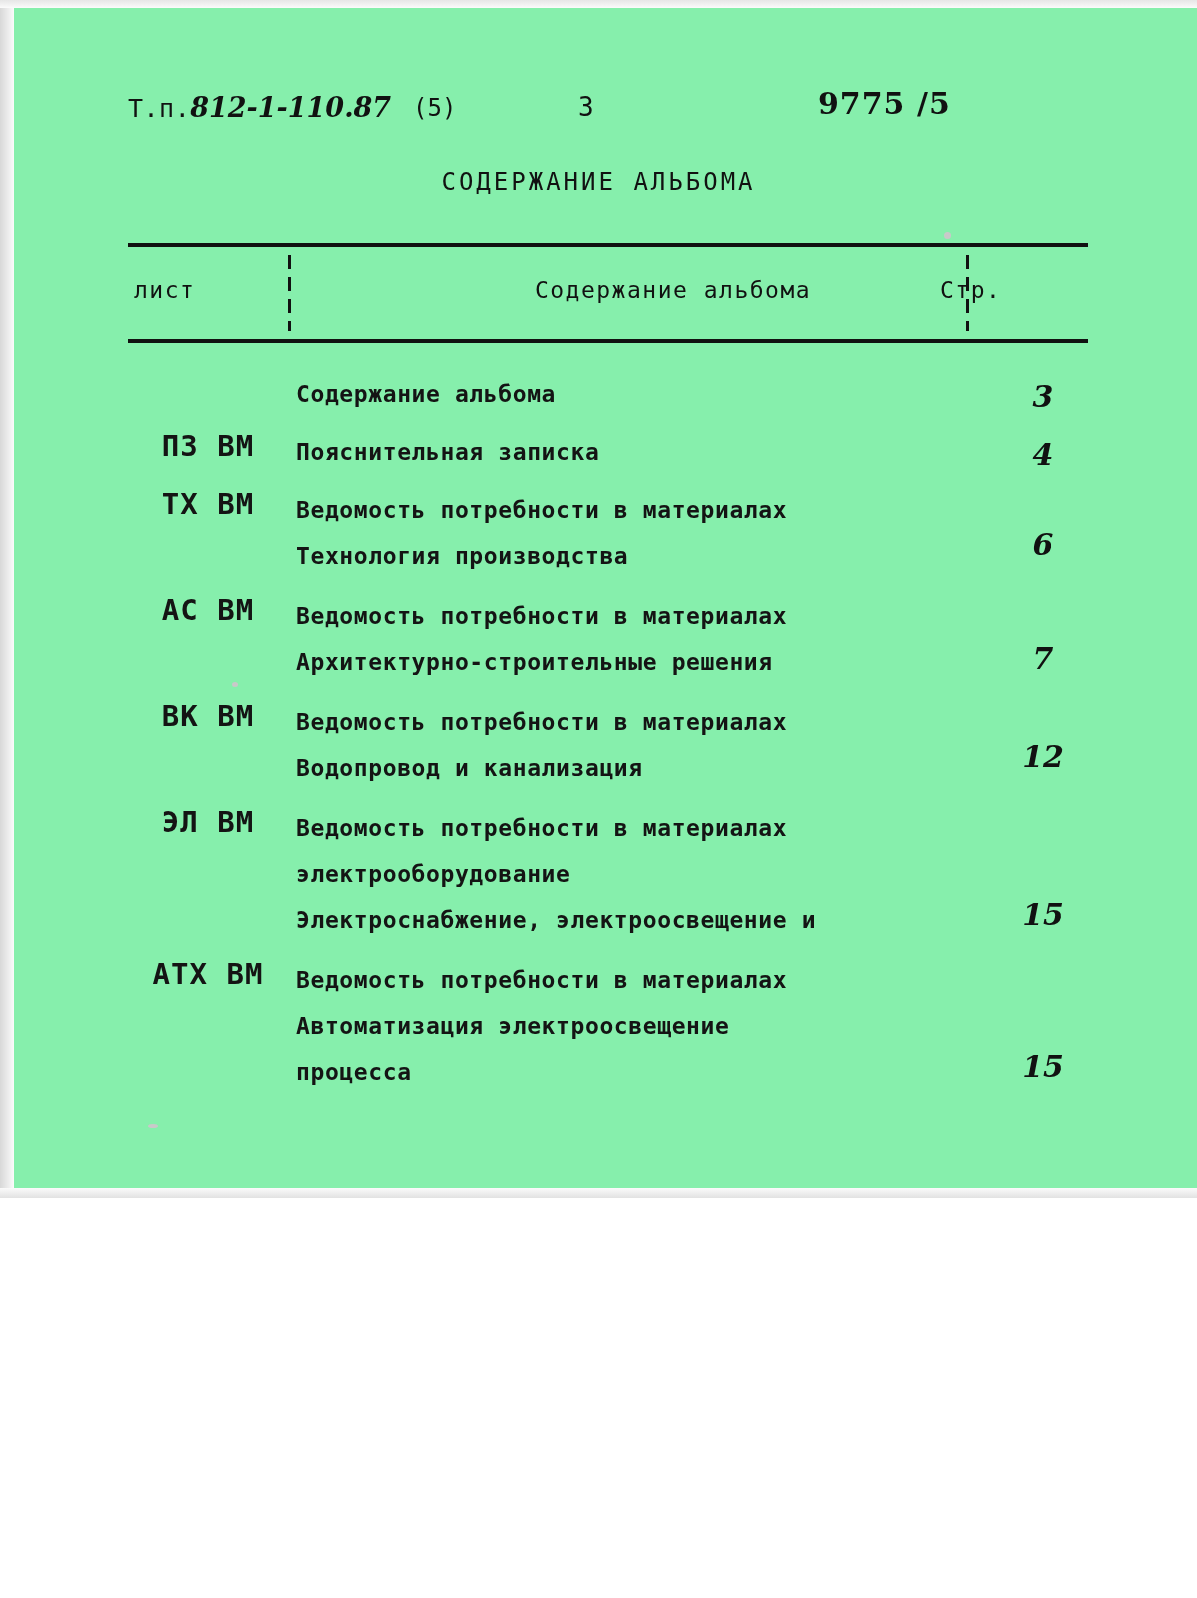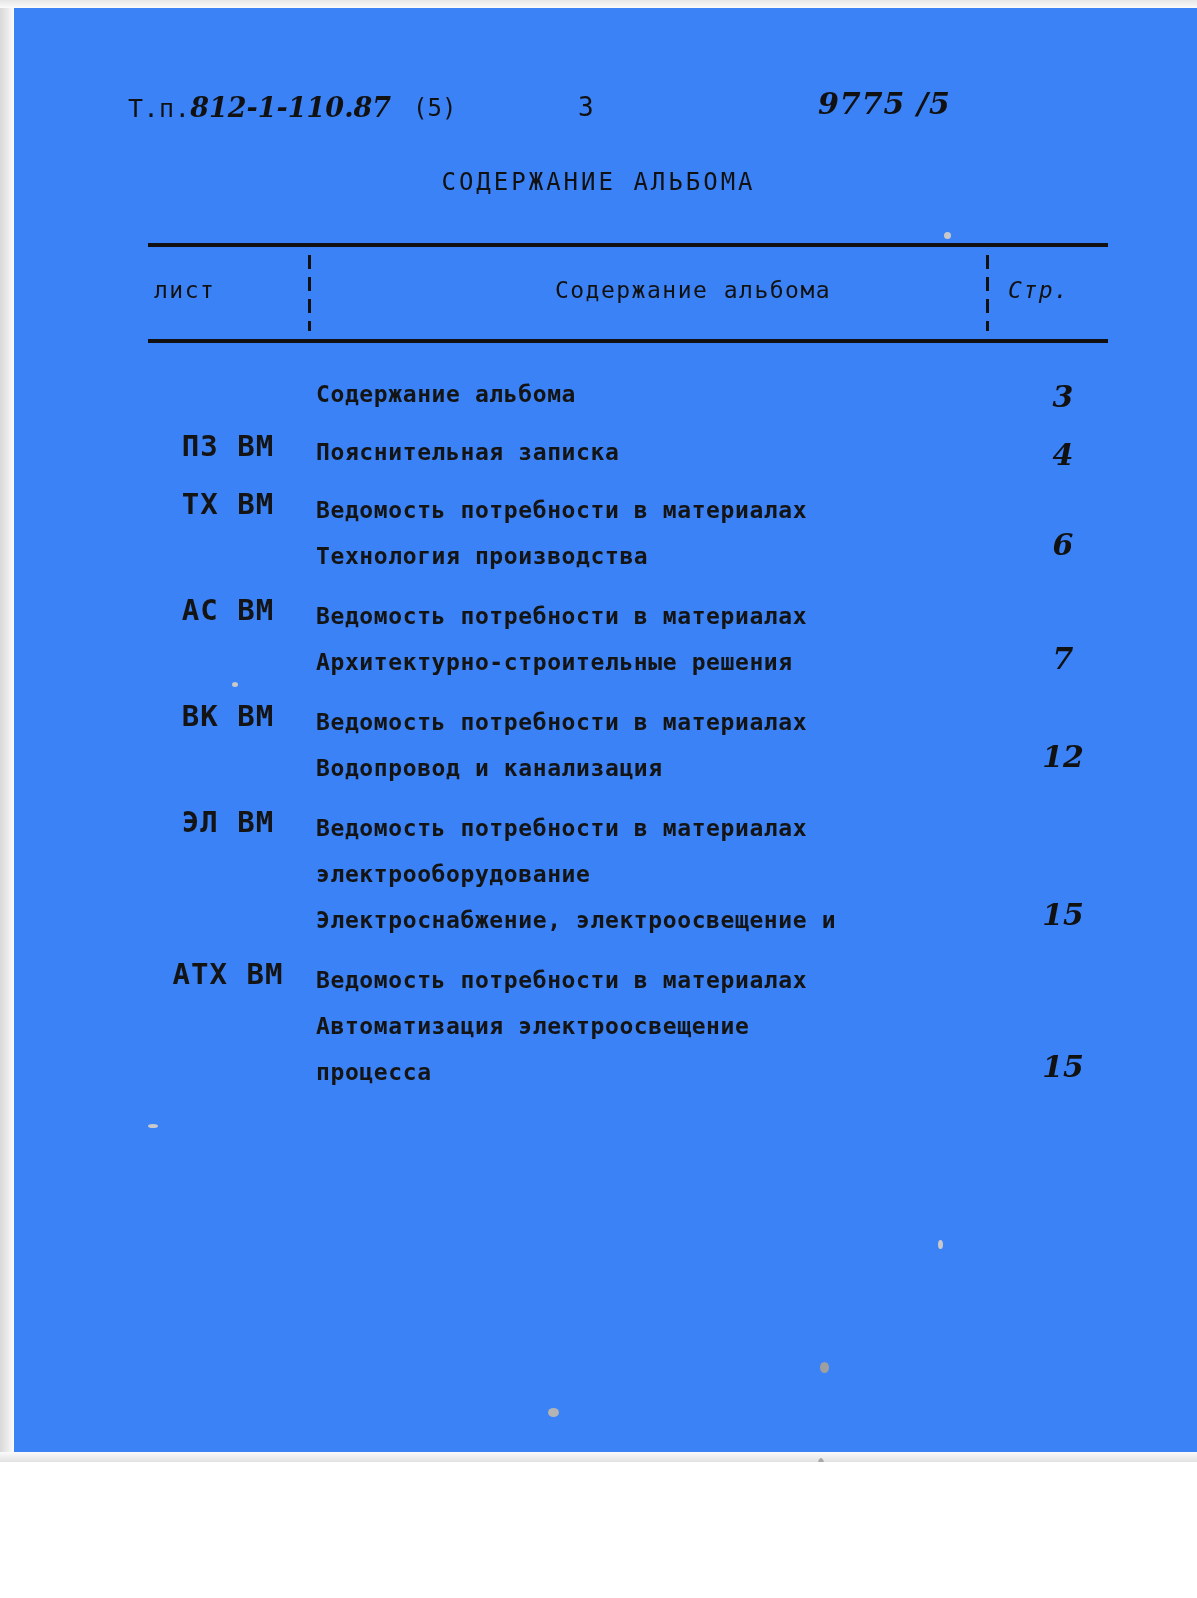--- a/index.html
+++ b/index.html
@@ -6,22 +6,22 @@
     margin: 0;
     padding: 0;
     background: #ffffff;
   }
   body {
     font-family: "Liberation Sans", sans-serif;
   }
   .page {
     position: relative;
     width: 1197px;
-    height: 1462px;
-    background: #3b82f6;
+    height: 1198px;
+    background: #86efac;
     overflow: hidden;
   }
   
   .scan-edge-left {
     position: absolute;
     left: 0; top: 0;
     width: 14px; height: 1598px;
     background: linear-gradient(to right, #d8d8d8, #fbfbfb);
   }
   .scan-edge-bottom {
@@ -76,21 +76,20 @@
     top: 4px;
     font-family: "DejaVu Sans Mono", monospace;
     font-size: 26px;
     color: #111;
   }
   .archive-number {
     position: absolute;
     left: 690px;
     top: -2px;
     font-family: "DejaVu Serif", serif;
-    font-style: italic;
     font-weight: bold;
     font-size: 30px;
     letter-spacing: 1px;
     color: #111;
   }
 
   
   .doc-title {
     position: absolute;
     top: 168px;
@@ -102,21 +101,20 @@
     letter-spacing: 3px;
     color: #111;
   }
 
   
   .table-wrap {
     position: absolute;
     top: 243px;
     left: 128px;
     width: 960px;
-    margin-left: 20px;
   }
   .rule-top {
     height: 4px;
     background: #111;
     width: 960px;
   }
   .rule-under-head {
     height: 4px;
     background: #111;
     width: 960px;
@@ -128,21 +126,21 @@
   .head-cell {
     position: absolute;
     font-family: "DejaVu Sans Mono", monospace;
     font-size: 23px;
     letter-spacing: 1.5px;
     color: #111;
     top: 30px;
   }
   .head-sheet { left: 6px; }
   .head-content { left: 255px; width: 580px; text-align: center; }
-  .head-page { left: 860px; font-style: italic; }
+  .head-page { left: 812px; }
   .vsep {
     position: absolute;
     width: 3px;
     background: #111;
     top: 8px;
     height: 76px;
   }
   .vsep.dashed {
     background: repeating-linear-gradient(to bottom, #111 0 14px, transparent 14px 22px);
   }

